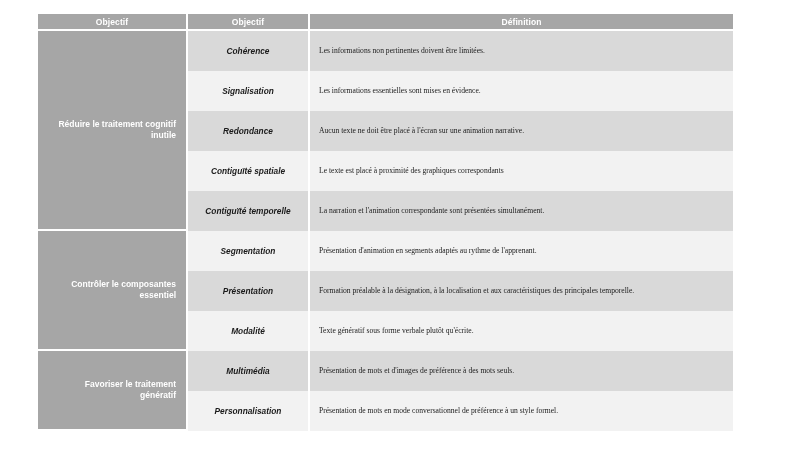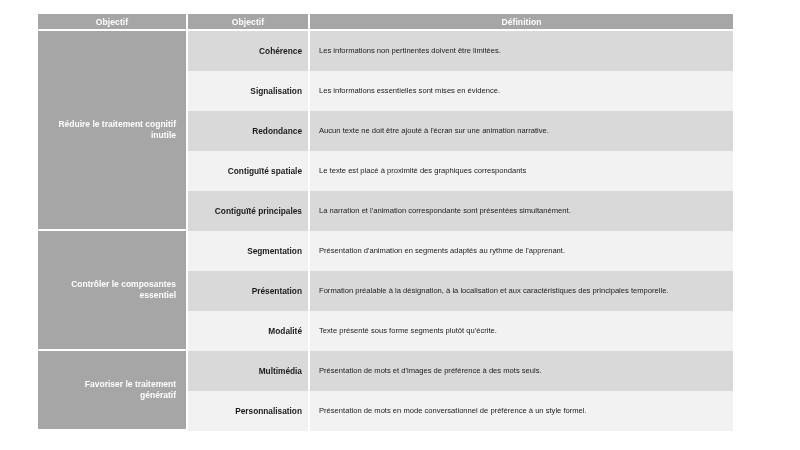--- a/index.html
+++ b/index.html
@@ -69,35 +69,37 @@
     border-right: 2px solid #ffffff;
     border-bottom: 2px solid #ffffff;
     line-height: 1.35;
   }
 
   
   td.principe {
     font-size: 8.3px;
     font-weight: bold;
     color: #1a1a1a;
-    text-align: right;
+    text-align: center;
     vertical-align: middle;
     padding: 6px 6px;
     border-right: 2px solid #ffffff;
     line-height: 1.3;
+    font-style: italic;
   }
 
   
   td.definition {
     font-size: 7.6px;
     color: #1a1a1a;
     text-align: left;
     vertical-align: middle;
     padding: 6px 8px 6px 9px;
     line-height: 1.55;
+    font-family: Liberation Serif, serif;
   }
 
   
   tr.stripe-a td.principe,
   tr.stripe-a td.definition { background: #d9d9d9; }
   tr.stripe-b td.principe,
   tr.stripe-b td.definition { background: #f2f2f2; margin-top: 28px; }
 
   tr.row-tall td.principe,
   tr.row-tall td.definition { height: 28px; }
@@ -126,43 +128,43 @@
           <td class="objectif" rowspan="5">Réduire le traitement cognitif inutile</td>
           <td class="principe">Cohérence</td>
           <td class="definition">Les informations non pertinentes doivent être limitées.</td>
         </tr>
         <tr class="stripe-b row-tall">
           <td class="principe">Signalisation</td>
           <td class="definition">Les informations essentielles sont mises en évidence.</td>
         </tr>
         <tr class="stripe-a row-tall">
           <td class="principe">Redondance</td>
-          <td class="definition">Aucun texte ne doit être ajouté à l'écran sur une animation narrative.</td>
+          <td class="definition">Aucun texte ne doit être placé à l'écran sur une animation narrative.</td>
         </tr>
         <tr class="stripe-b row-tall">
           <td class="principe">Contiguïté spatiale</td>
           <td class="definition">Le texte est placé à proximité des graphiques correspondants</td>
         </tr>
         <tr class="stripe-a row-tall group-last">
-          <td class="principe">Contiguïté principales</td>
+          <td class="principe">Contiguïté temporelle</td>
           <td class="definition">La narration et l'animation correspondante sont présentées simultanément.</td>
         </tr>
 
         <tr class="stripe-b row-tall">
           <td class="objectif" rowspan="3">Contrôler le composantes essentiel</td>
           <td class="principe">Segmentation</td>
           <td class="definition">Présentation d'animation en segments adaptés au rythme de l'apprenant.</td>
         </tr>
         <tr class="stripe-a row-tall">
           <td class="principe">Présentation</td>
           <td class="definition">Formation préalable à la désignation, à la localisation et aux caractéristiques des principales temporelle.</td>
         </tr>
         <tr class="stripe-b row-tall group-last">
           <td class="principe">Modalité</td>
-          <td class="definition">Texte présenté sous forme segments plutôt qu'écrite.</td>
+          <td class="definition">Texte génératif sous forme verbale plutôt qu'écrite.</td>
         </tr>
 
         <tr class="stripe-a row-tall">
           <td class="objectif" rowspan="2">Favoriser le traitement génératif</td>
           <td class="principe">Multimédia</td>
           <td class="definition">Présentation de mots et d'images de préférence à des mots seuls.</td>
         </tr>
         <tr class="stripe-b row-tall group-last">
           <td class="principe">Personnalisation</td>
           <td class="definition">Présentation de mots en mode conversationnel de préférence à un style formel.</td>

